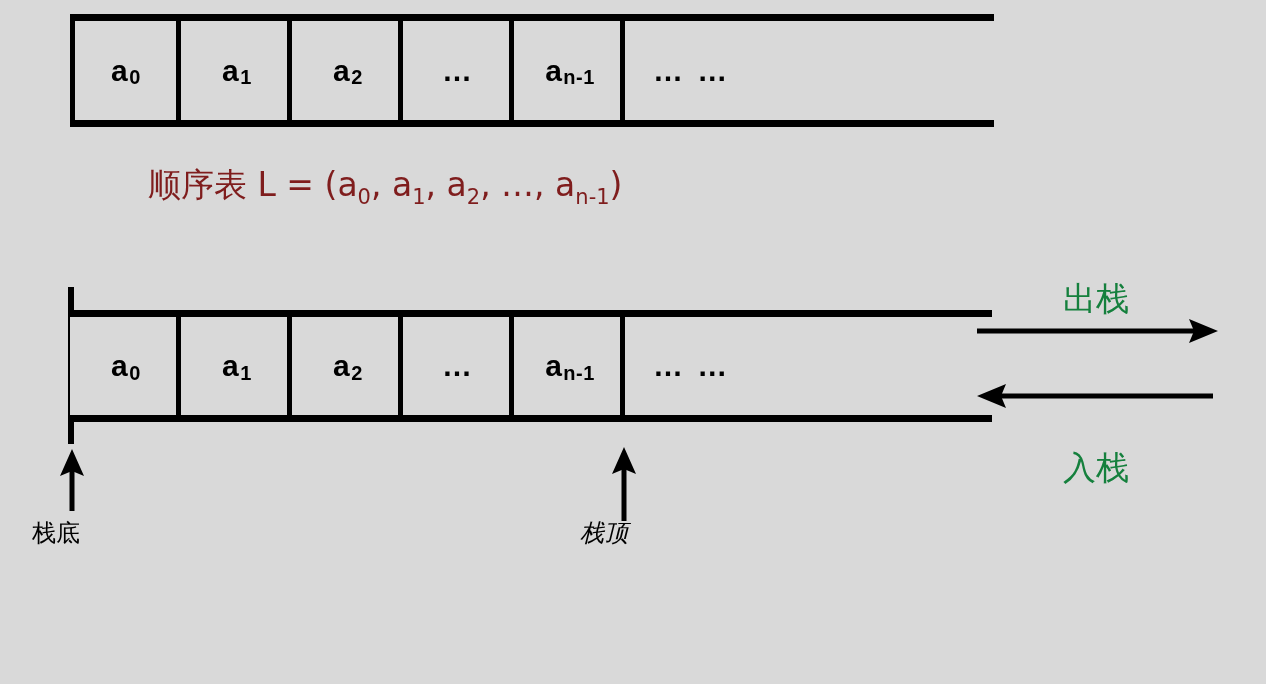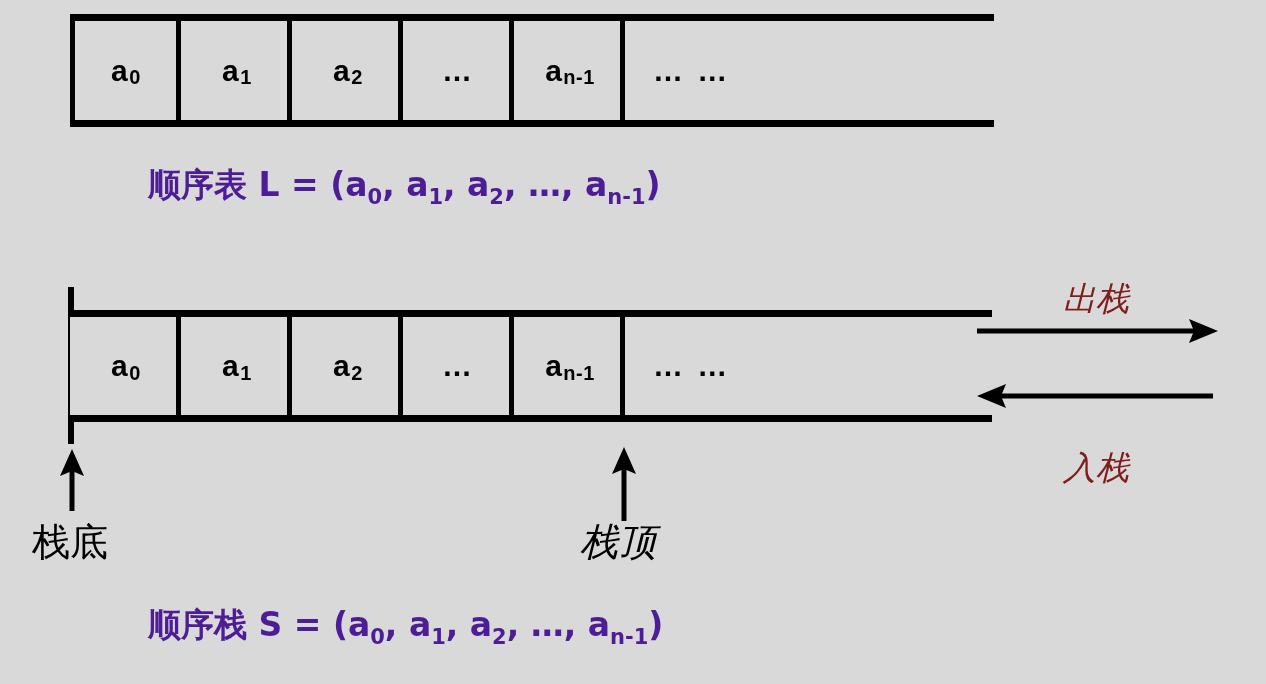--- a/index.html
+++ b/index.html
@@ -73,23 +73,23 @@
     font-size: 30px;
     font-weight: bold;
     letter-spacing: 3px;
     margin-left: 0px;
   }
 
   
   .caption {
     position: absolute;
     font-size: 33px;
-    font-weight: bold;
+    font-weight: normal;
     white-space: nowrap;
-    color: #4c1d95;
+    color: #7f1d1d;
     font-family: "DejaVu Sans", "Liberation Sans", sans-serif;
   }
   .caption sub {
     font-size: 21px;
     vertical-align: baseline;
     position: relative;
     top: 8px;
   }
 
   
@@ -99,27 +99,26 @@
   }
 
   
   .arrow-svg { position: absolute; overflow: visible; }
 
   
   .side-label {
     position: absolute;
     font-size: 33px;
     white-space: nowrap;
-    color: #7f1d1d;
+    color: #15803d;
     font-family: "DejaVu Sans", "Liberation Sans", sans-serif;
-    font-style: italic;
   }
   .pointer-label {
     position: absolute;
-    font-size: 38px;
+    font-size: 24px;
     white-space: nowrap;
     color: #000;
     font-family: "DejaVu Sans", "Liberation Sans", sans-serif;
   }
 </style>
 </head>
 <body>
 
 <div id="stage">
 
@@ -227,17 +226,14 @@
 
   <div class="pointer-label" style="left:32px; top:517px;">栈底</div>
 
   <svg class="arrow-svg" style="left:610px; top:447px;" width="28" height="76" viewBox="0 0 28 76">
     <line x1="14" y1="74" x2="14" y2="18" stroke="#000" stroke-width="5"></line>
     <polygon points="14,0 2,27 14,22 26,27" fill="#000"></polygon>
   </svg>
 
   <div class="pointer-label" style="left:580px; top:517px;font-style:italic;">栈顶</div>
 
-  <div class="caption" style="left:148px; top:603px;">
-    <span>顺序栈 S = (a</span><sub>0</sub><span>, a</span><sub>1</sub><span>, a</span><sub>2</sub><span>, …, a</span><sub>n-1</sub><span>)</span>
-  </div>
 
 </div>
 
 </body></html>

